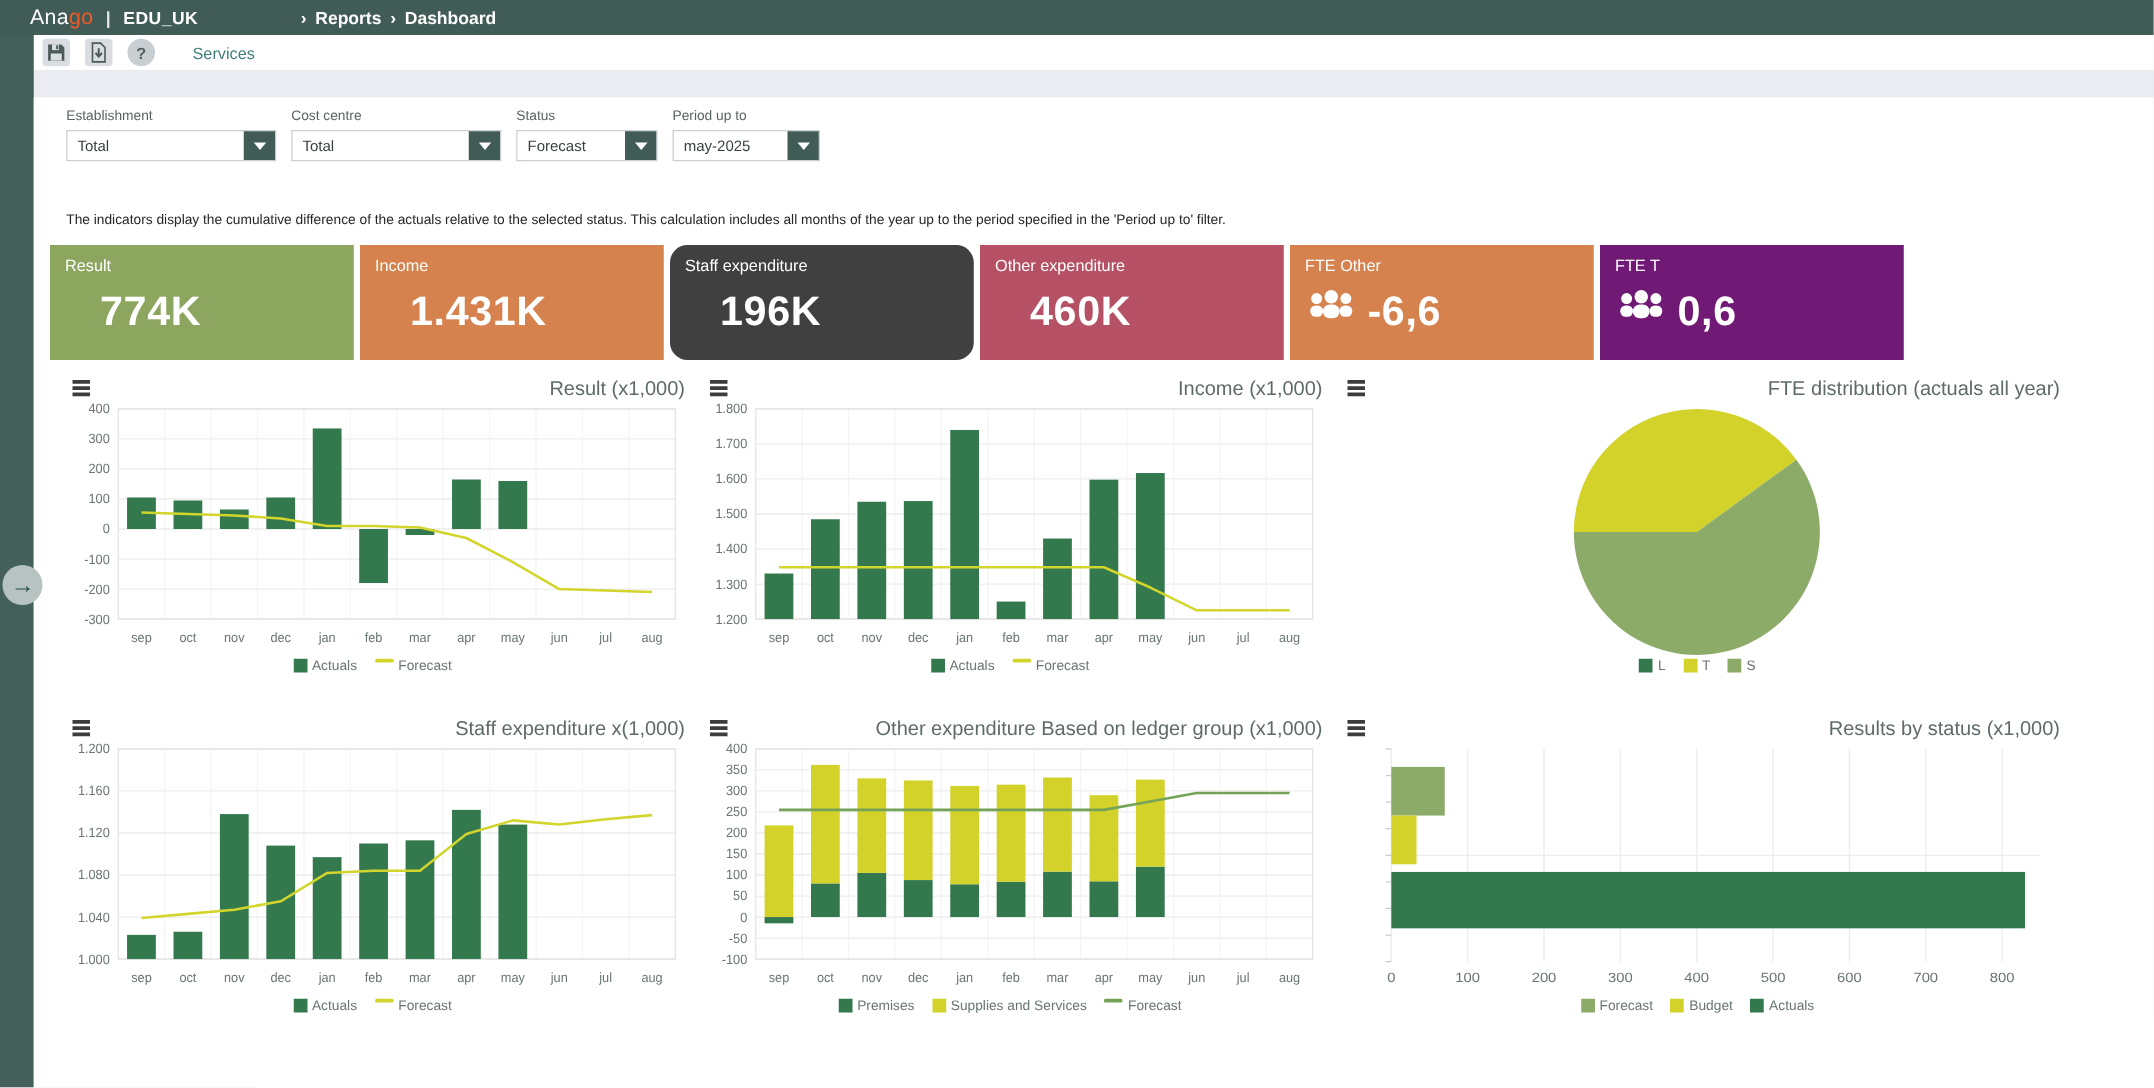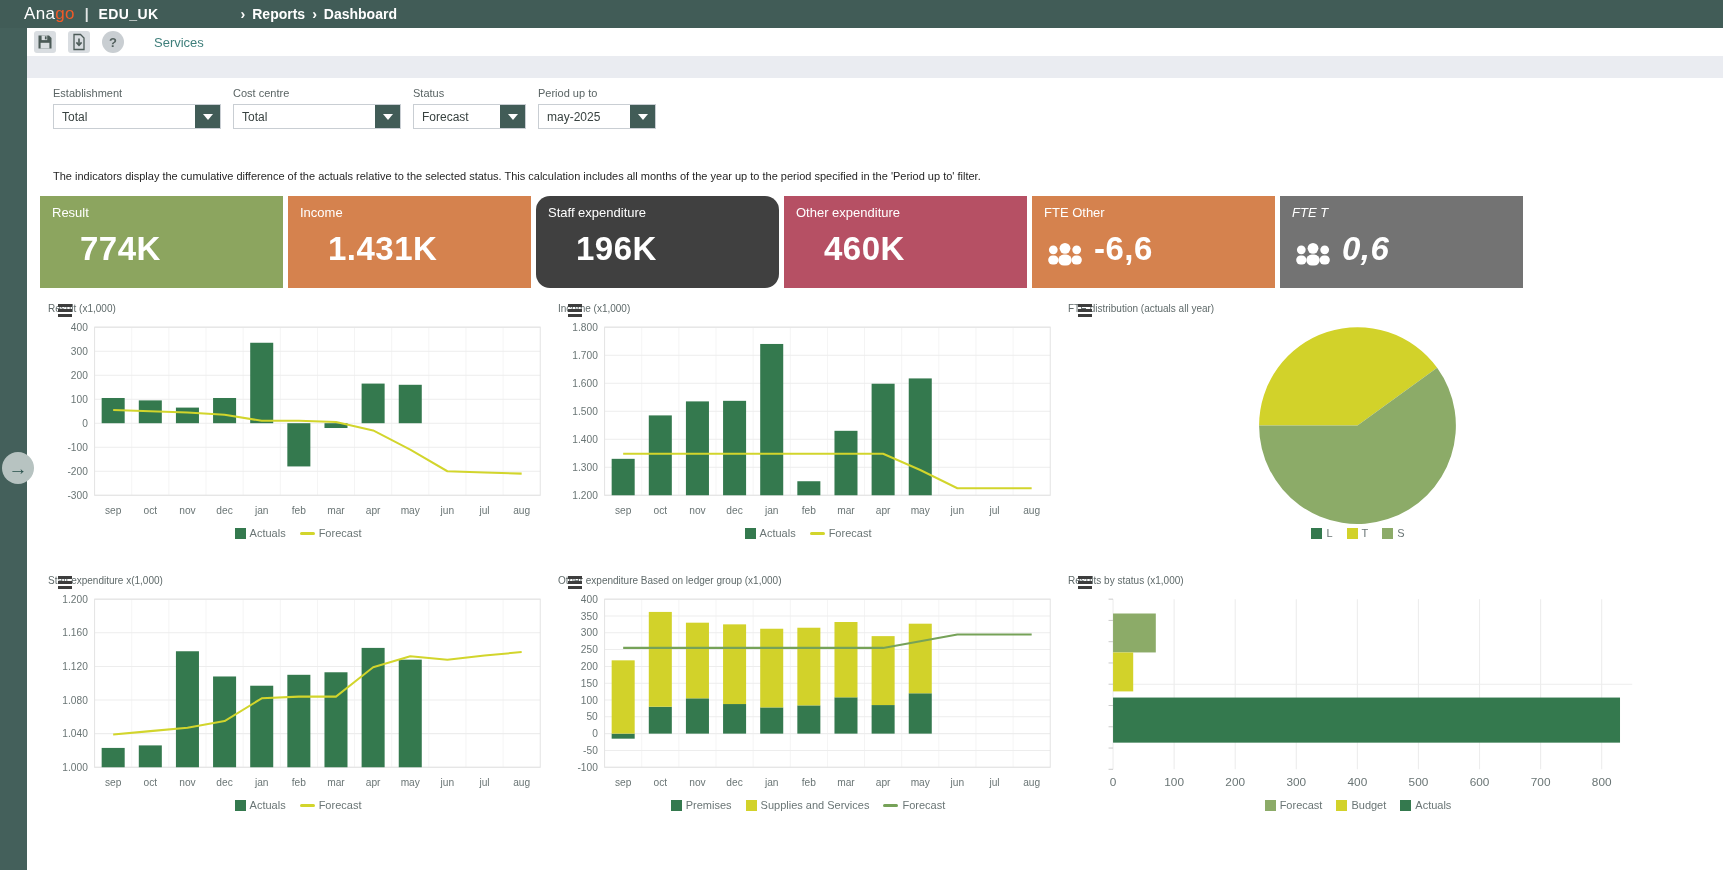--- a/index.html
+++ b/index.html
@@ -41,32 +41,32 @@
   .f0{width:168px}.f1{width:168px}.f2{width:113px}.f3{width:118px}
 
   
   .info{margin:41px 0 0 13px;font-size:11px;color:#262626}
 
   
   .kpis{display:flex;gap:5px;margin-top:14px;width:1483px}
   .kpi{flex:1;height:92px;color:#fff;padding:9px 12px}
   .kpi-label{font-size:13px}
   .kpi-value{font-size:33px;font-weight:bold;margin:10px 0 0 28px;letter-spacing:.5px}
-  .kpi-value.fte{display:flex;align-items:flex-end;gap:10px;margin-left:2px}
+  .kpi-value.fte{display:flex;align-items:flex-start;gap:10px;margin-left:2px}
   .people{width:38px;height:27px;fill:#fff}
 
   
   .charts{display:grid;grid-template-columns:500px 500px 580px;column-gap:10px;row-gap:34px;margin:13px 0 0 8px}
   .chart{position:relative}
   .chart-head{position:relative;height:20px}
   .burger{width:14px;height:2.5px;background:#3d3d3d;box-shadow:0 5px 0 #3d3d3d,0 10px 0 #3d3d3d;display:inline-block;position:absolute;left:10px;top:3px;cursor:pointer}
-  .chart-title{text-align:left;font-size:10px;color:#5f6a6a;padding-top:2px}
+  .chart-title{text-align:right;font-size:16px;color:#5f6a6a;padding-top:2px}
   .plotwrap svg{width:100%;height:205px;display:block}
   .legend{display:flex;justify-content:center;align-items:center;gap:14px;font-size:11px;color:#6a7575;margin-top:1px}
-  .lg-item{display:flex;align-items:center;cursor:pointer}
+  .lg-item{display:flex;align-items:flex-start;cursor:pointer}
   .sw{width:11px;height:11px;display:inline-block;margin-right:4px}
   .swline{width:15px;height:3px;border-radius:2px;display:inline-block;margin-right:4px}
 </style>
 </head>
 <body>
 
 <div class="header">
   <span class="logo"><span>Ana</span><span class="go">go</span></span>
   <span class="hdr-sep">|</span>
   <span class="app">EDU_UK</span>
@@ -172,21 +172,21 @@
           <circle cx="5" cy="5.8" r="3"></circle>
             <rect x="1.5" y="9.6" width="7" height="6.2" rx="3"></rect>
           <circle cx="21" cy="5.8" r="3"></circle>
             <rect x="17.5" y="9.6" width="7" height="6.2" rx="3"></rect>
           <circle cx="13" cy="4.8" r="3.7"></circle>
             <rect x="8.4" y="9" width="9.2" height="7.6" rx="3.8"></rect>
         </svg>
         <span>-6,6</span>
       </div>
     </div>
-    <div class="kpi" style="background: #737373; font-style: italic;">
+    <div class="kpi" style="background: #701a75;">
       <div class="kpi-label">FTE T</div>
       <div class="kpi-value fte">
         <svg class="people" viewBox="0 0 26 18">
           <circle cx="5" cy="5.8" r="3"></circle>
             <rect x="1.5" y="9.6" width="7" height="6.2" rx="3"></rect>
           <circle cx="21" cy="5.8" r="3"></circle>
             <rect x="17.5" y="9.6" width="7" height="6.2" rx="3"></rect>
           <circle cx="13" cy="4.8" r="3.7"></circle>
             <rect x="8.4" y="9" width="9.2" height="7.6" rx="3.8"></rect>
         </svg>

